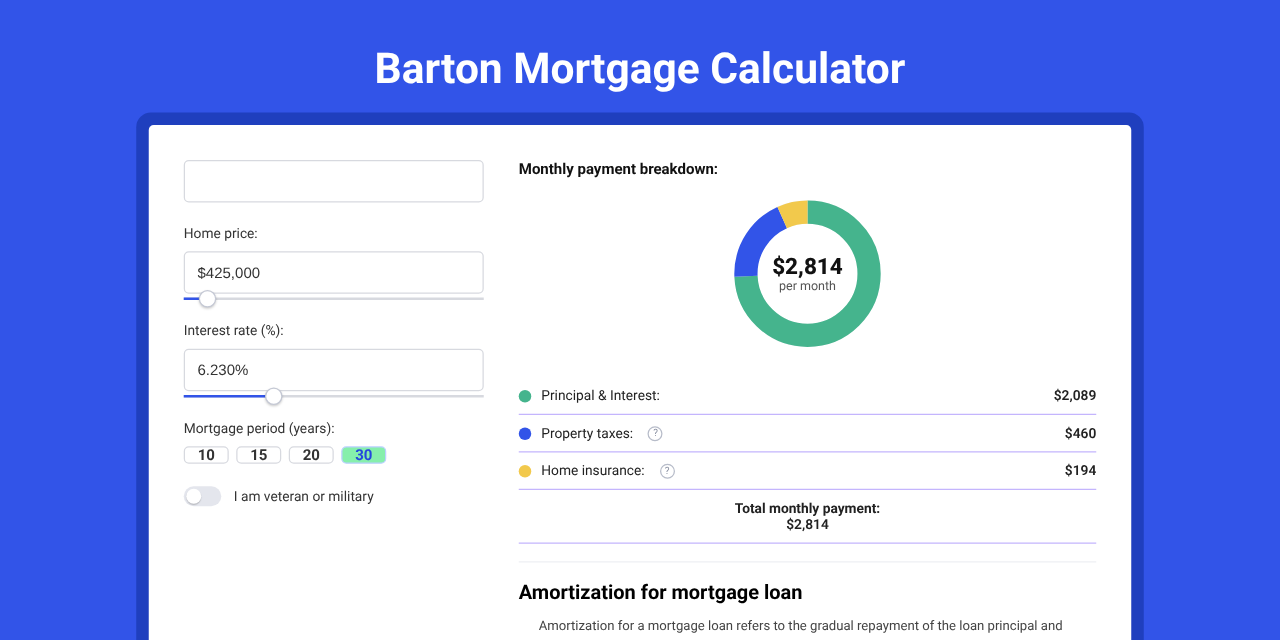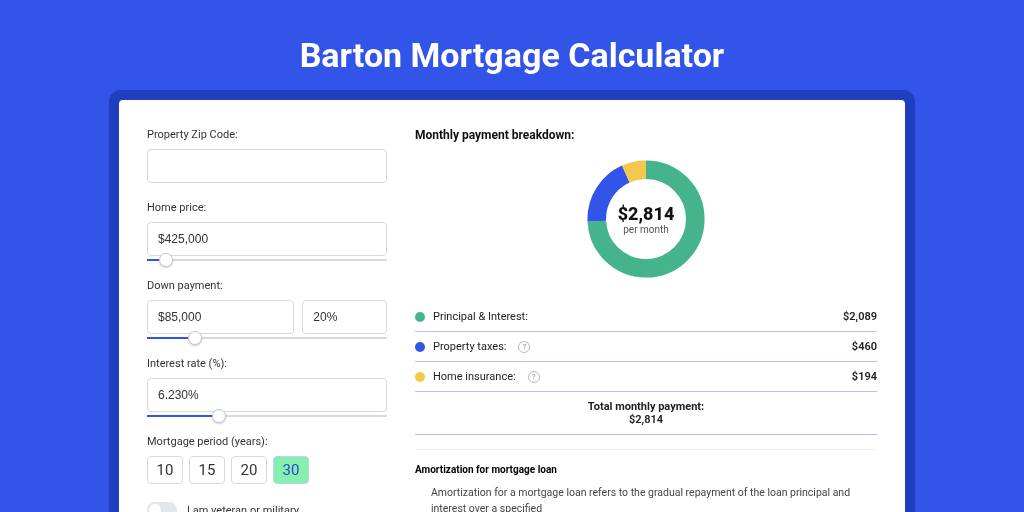--- a/index.html
+++ b/index.html
@@ -60,26 +60,26 @@
     position: absolute; top: 50%; transform: translate(-50%,-50%);
     width: 14px; height: 14px; border-radius: 50%;
     background: #fff; border: 1px solid #c4c8d4;
     box-shadow: 0 1px 2px rgba(0,0,0,.2);
   }
   .two-col { display: flex; gap: 8px; }
   .two-col .txt-input:first-child { flex: 2; }
   .two-col .txt-input:last-child  { flex: 1; }
   .period-btns { display: flex; gap: 6px; }
   .period-btn {
-    width: 36px; height: 28px;
+    width: 36px; height: 14px;
     border: 1px solid #d7d9df;
     border-radius: 4px;
     background: #fff;
-    font-size: 15px;
-    font-weight: 400;
+    font-size: 12px;
+    font-weight: 700;
     color: #333;
     display: flex; align-items: center; justify-content: center;
     cursor: pointer;
   }
   .period-btn.active {
     background: #86efac;
     color: #2547dd;
     border-color: #bbd0ff;
   }
   .toggle-row { display: flex; align-items: center; gap: 10px; font-size: 11px; color: #333; margin-top: 4px;}
@@ -117,57 +117,45 @@
     width:12px; height:12px; border:1px solid #b7bcc9; border-radius:50%;
     font-size:8px; color:#8a90a1; display:flex; align-items:center; justify-content:center;
     margin-left:4px;
   }
   .legend-val { font-weight:600; }
   .total-row { font-weight:700;flex-direction:column; }
   .amort-box {
     border-top: 1px solid #eef0f4;
     margin-top: 14px; padding-top: 14px;
   }
-  .amort-title { font-size: 10px; font-weight:700; margin-bottom:10px; }
+  .amort-title { font-size: 16px; font-weight:700; margin-bottom:10px; }
   .amort-text { font-size: 10.5px; color:#444; line-height:1.5;margin-left:16px; }
 </style>
 </head>
 <body>
 
 <h1 class="page-title">Barton Mortgage Calculator</h1>
 
 <div class="card">
 
   <div class="left-col">
 
     <div class="field">
-      <div class="field-label">Property Zip Code:</div>
       <input class="txt-input" value="" style="">
     </div>
 
     <div class="field">
       <div class="field-label">Home price:</div>
       <input class="txt-input" value="$425,000" style="">
       <div class="slider-row">
         <div class="slider-fill" style="width:8%"></div>
         <div class="slider-thumb" style="left:8%"></div>
       </div>
     </div>
 
-    <div class="field">
-      <div class="field-label">Down payment:</div>
-      <div class="two-col">
-        <input class="txt-input" value="$85,000" style="">
-        <input class="txt-input" value="20%" style="">
-      </div>
-      <div class="slider-row">
-        <div class="slider-fill" style="width:20%"></div>
-        <div class="slider-thumb" style="left:20%"></div>
-      </div>
-    </div>
 
     <div class="field">
       <div class="field-label">Interest rate (%):</div>
       <input class="txt-input" value="6.230%" style="">
       <div class="slider-row">
         <div class="slider-fill" style="width:30%"></div>
         <div class="slider-thumb" style="left:30%"></div>
       </div>
     </div>
 

